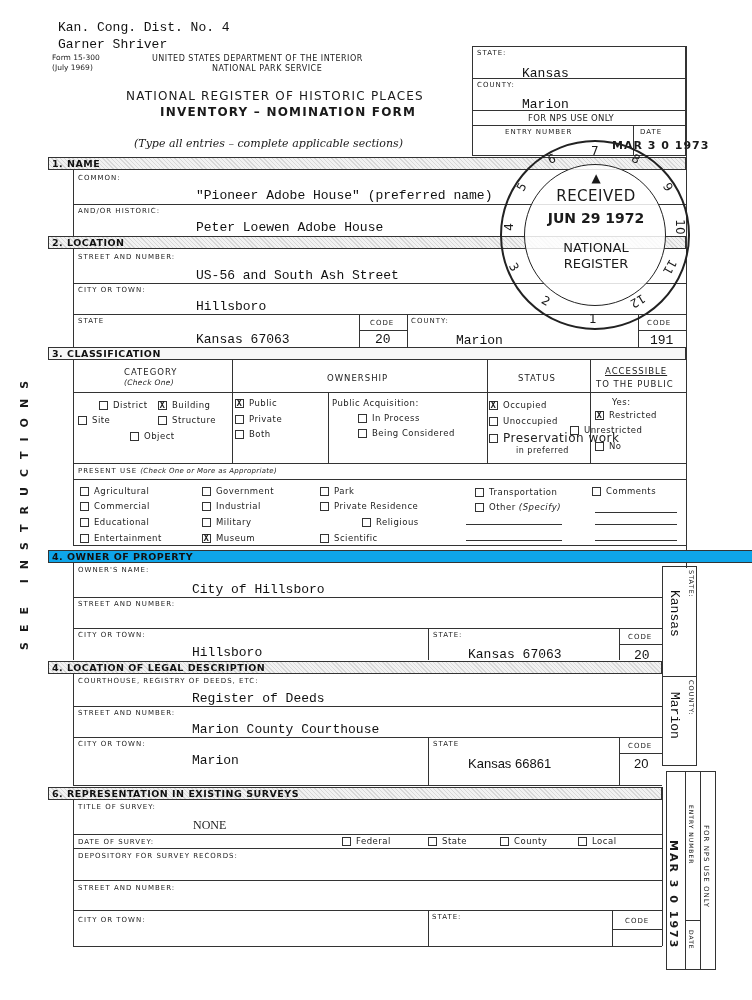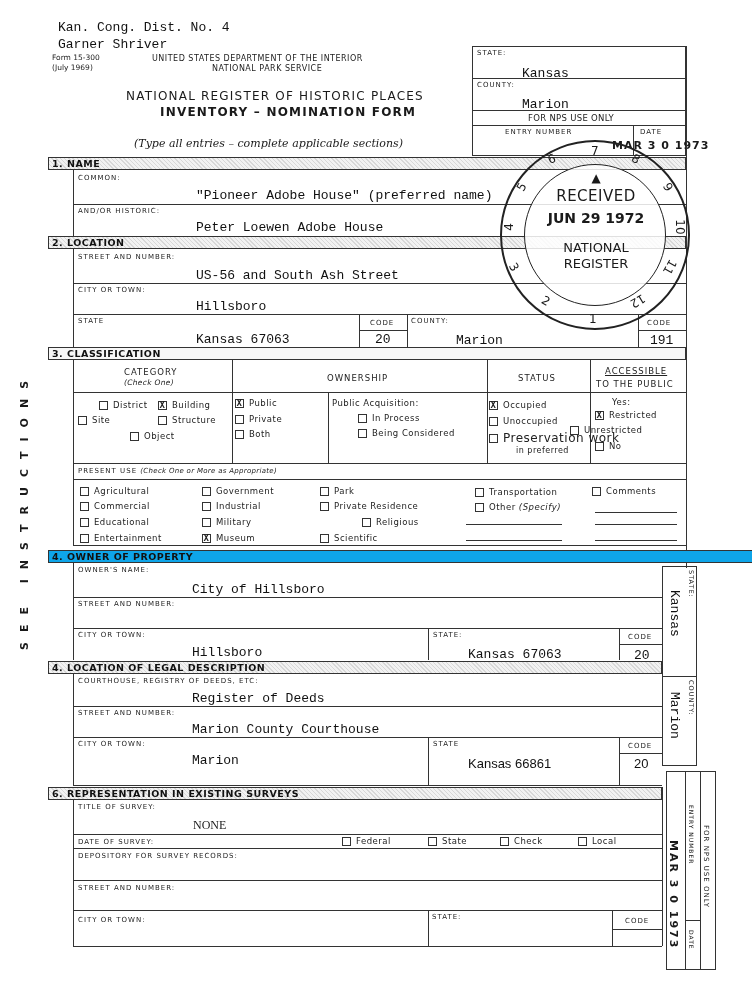--- a/index.html
+++ b/index.html
@@ -208,21 +208,21 @@
 <div class="sec-bar" style="top:787px;width:614px;padding-left:32px;">
   <span class="sec-title">6. REPRESENTATION IN EXISTING SURVEYS</span>
 </div>
 <div class="vline" style="left:73px;top:800px;height:146px;"></div>
 <div class="abs lbl" style="left:78px;top:803px;">TITLE OF SURVEY:</div>
 <div class="abs" style="left:193px;top:818px;font-family:'Liberation Serif',serif;font-size:12px;">NONE</div>
 <div class="hline" style="left:73px;top:834px;width:589px;"></div>
 <div class="abs lbl" style="left:78px;top:838px;">DATE OF SURVEY:</div>
 <div class="opt" style="left:342px;top:836px;"><span class="cb"></span><span>Federal</span></div>
 <div class="opt" style="left:428px;top:836px;"><span class="cb"></span><span>State</span></div>
-<div class="opt" style="left:500px;top:836px;"><span class="cb"></span><span>Check</span></div>
+<div class="opt" style="left:500px;top:836px;"><span class="cb"></span><span>County</span></div>
 <div class="opt" style="left:578px;top:836px;"><span class="cb"></span><span>Local</span></div>
 <div class="hline" style="left:73px;top:848px;width:589px;"></div>
 <div class="abs lbl" style="left:78px;top:852px;">DEPOSITORY FOR SURVEY RECORDS:</div>
 <div class="hline" style="left:73px;top:880px;width:589px;"></div>
 <div class="abs lbl" style="left:78px;top:884px;">STREET AND NUMBER:</div>
 <div class="hline" style="left:73px;top:910px;width:589px;"></div>
 <div class="abs lbl" style="left:78px;top:916px;">CITY OR TOWN:</div>
 <div class="vline" style="left:428px;top:910px;height:36px;"></div>
 <div class="abs lbl" style="left:432px;top:913px;">STATE:</div>
 <div class="vline" style="left:612px;top:910px;height:36px;"></div>

